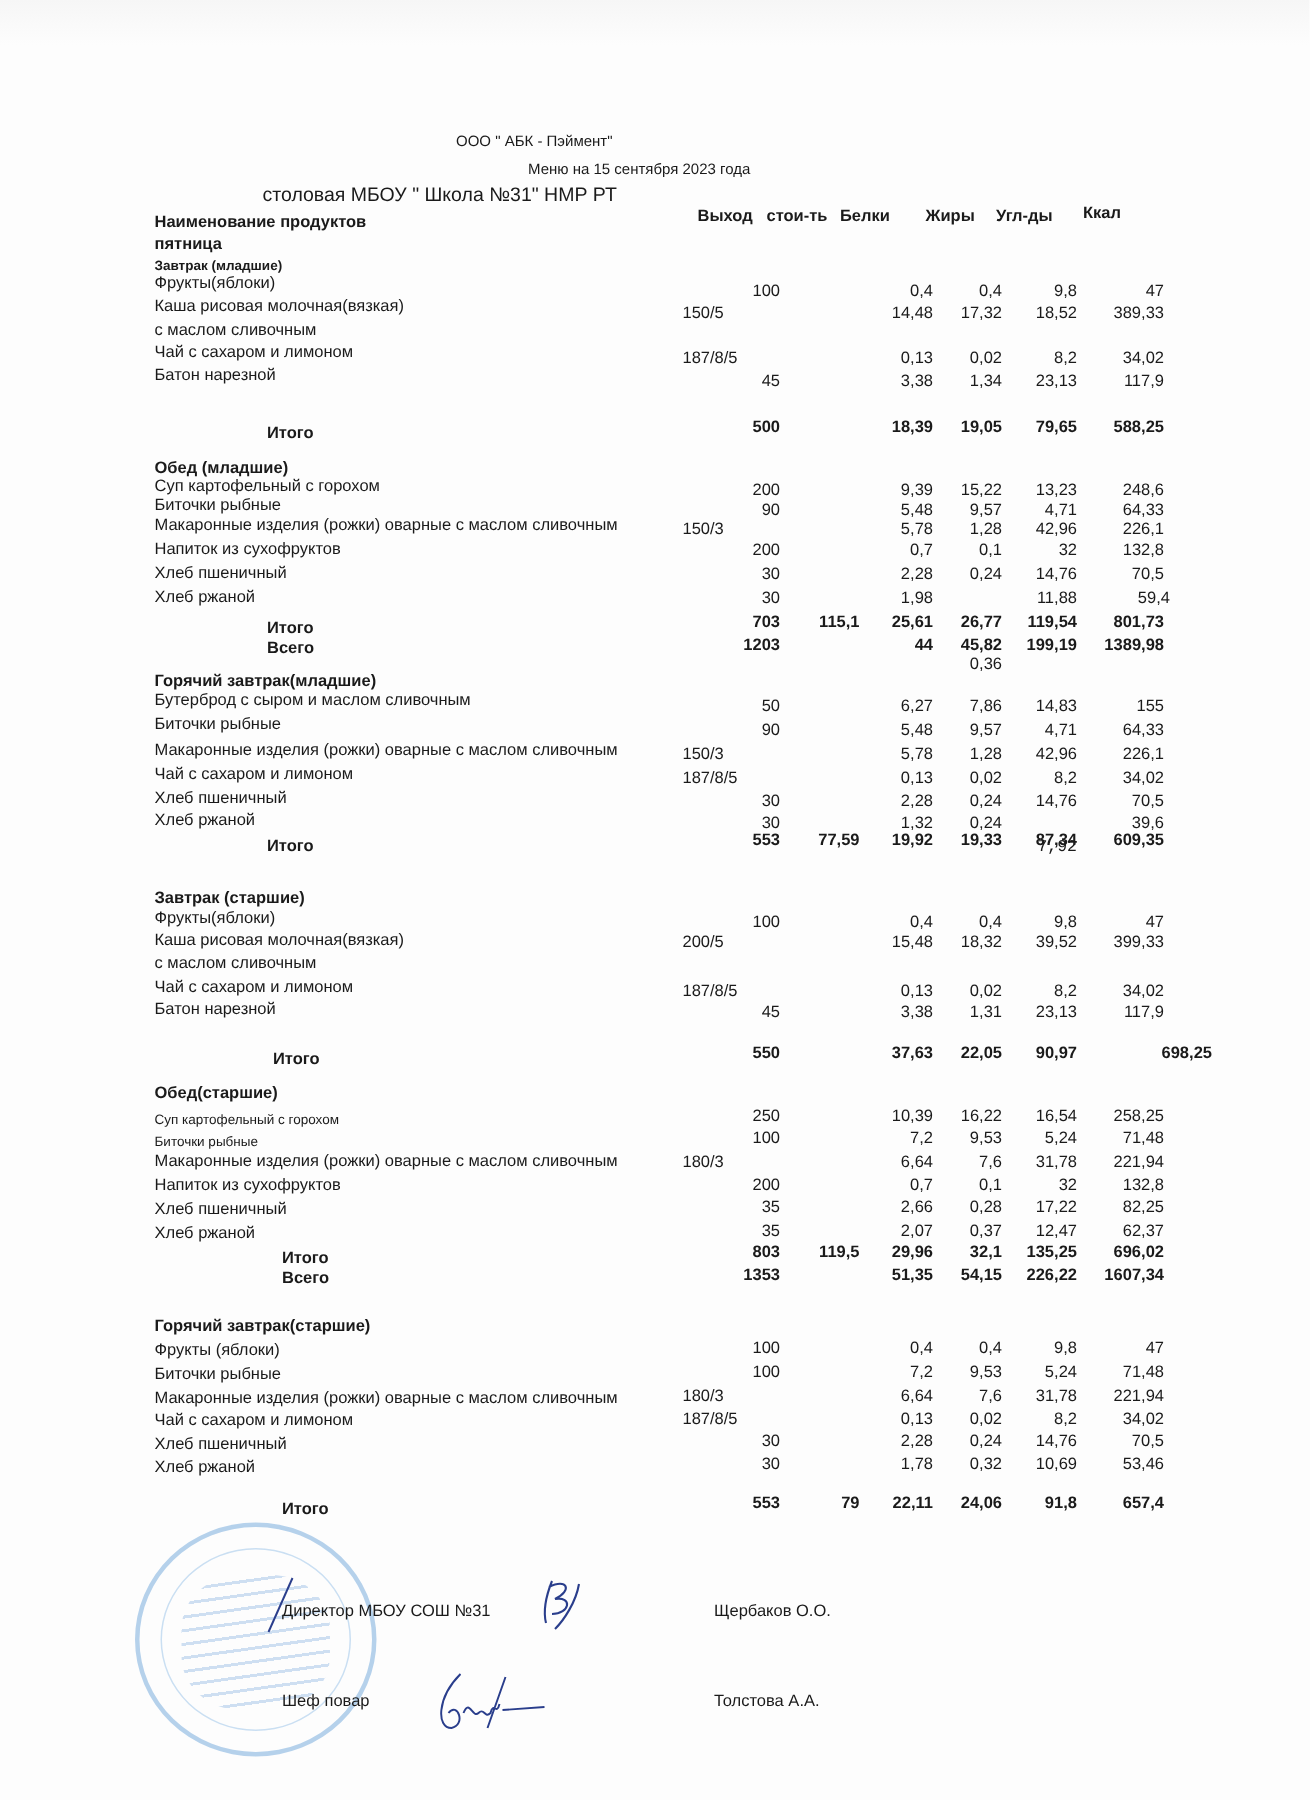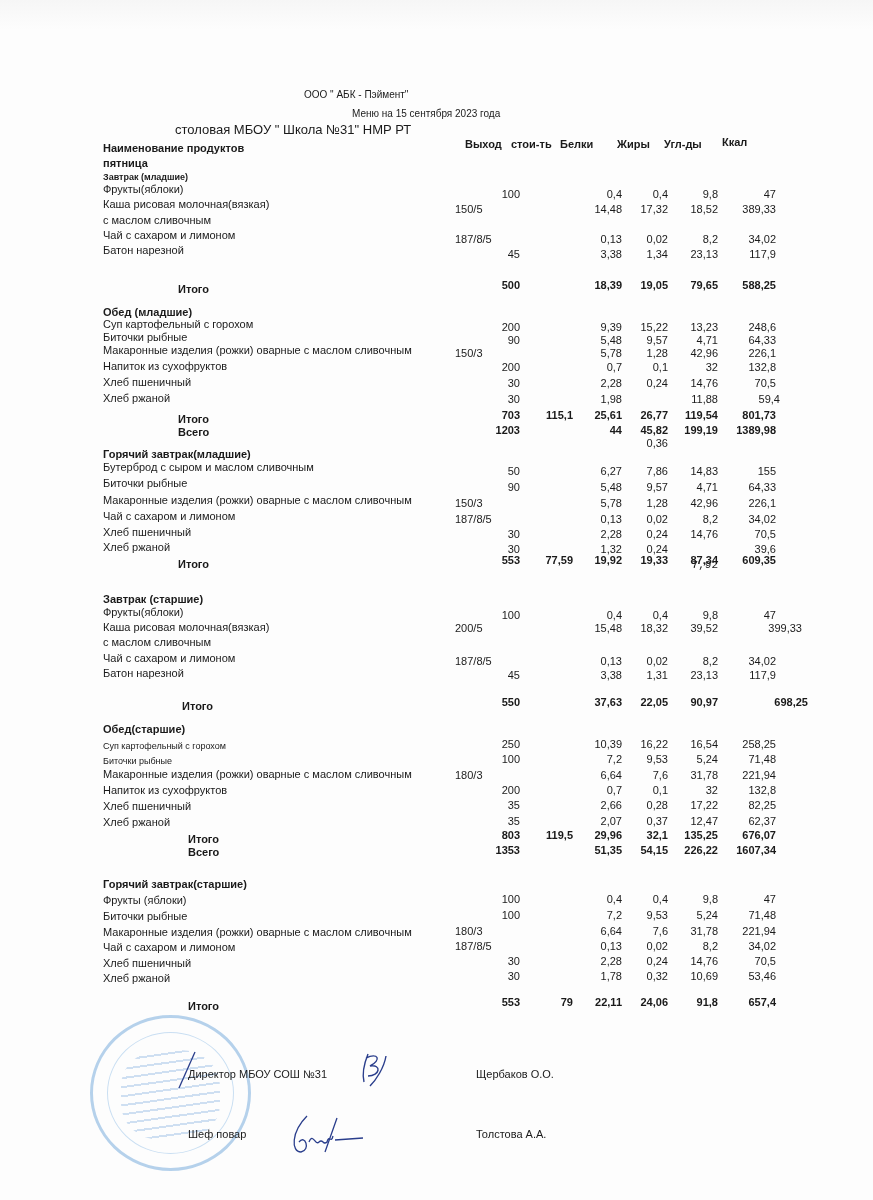--- a/index.html
+++ b/index.html
@@ -203,21 +203,21 @@
       <div class="abs num" style="left:552px;top:609px;">0,4</div>
       <div class="abs num" style="left:598px;top:609px;">0,4</div>
       <div class="abs num" style="left:648px;top:609px;">9,8</div>
       <div class="abs num" style="left:706px;top:609px;">47</div>
       <div class="abs name" style="top:621px;">Каша рисовая молочная(вязкая)</div>
       <div class="abs num left" style="left:455px;top:622px;">200/5</div>
       <div class="abs num" style="left:503px;top:622px;"></div>
       <div class="abs num" style="left:552px;top:622px;">15,48</div>
       <div class="abs num" style="left:598px;top:622px;">18,32</div>
       <div class="abs num" style="left:648px;top:622px;">39,52</div>
-      <div class="abs num" style="left:706px;top:622px;padding-left:26px;">399,33</div>
+      <div class="abs num" style="left:706px;top:622px;">399,33</div>
       <div class="abs name" style="top:636px;">с маслом сливочным</div>
       <div class="abs name" style="top:652px;">Чай с сахаром и лимоном</div>
       <div class="abs num left" style="left:455px;top:655px;">187/8/5</div>
       <div class="abs num" style="left:503px;top:655px;"></div>
       <div class="abs num" style="left:552px;top:655px;">0,13</div>
       <div class="abs num" style="left:598px;top:655px;">0,02</div>
       <div class="abs num" style="left:648px;top:655px;">8,2</div>
       <div class="abs num" style="left:706px;top:655px;">34,02</div>
       <div class="abs name" style="top:667px;">Батон нарезной</div>
       <div class="abs num" style="left:450px;top:669px;">45</div>
@@ -275,21 +275,21 @@
       <div class="abs num" style="left:552px;top:815px;">2,07</div>
       <div class="abs num" style="left:598px;top:815px;">0,37</div>
       <div class="abs num" style="left:648px;top:815px;">12,47</div>
       <div class="abs num" style="left:706px;top:815px;">62,37</div>
       <div class="abs tot-label" style="left:188px;top:833px;">Итого</div>
       <div class="abs num b" style="left:450px;top:829px;">803</div>
       <div class="abs num b" style="left:503px;top:829px;">119,5</div>
       <div class="abs num b" style="left:552px;top:829px;">29,96</div>
       <div class="abs num b" style="left:598px;top:829px;">32,1</div>
       <div class="abs num b" style="left:648px;top:829px;">135,25</div>
-      <div class="abs num b" style="left:706px;top:829px;">676,07</div>
+      <div class="abs num b" style="left:706px;top:829px;">696,02</div>
       <div class="abs tot-label" style="left:188px;top:846px;">Всего</div>
       <div class="abs num b" style="left:450px;top:844px;">1353</div>
       <div class="abs num b" style="left:503px;top:844px;"></div>
       <div class="abs num b" style="left:552px;top:844px;">51,35</div>
       <div class="abs num b" style="left:598px;top:844px;">54,15</div>
       <div class="abs num b" style="left:648px;top:844px;">226,22</div>
       <div class="abs num b" style="left:706px;top:844px;">1607,34</div>
       <div class="abs sec" style="top:878px;">Горячий завтрак(старшие)</div>
       <div class="abs name" style="top:894px;">Фрукты (яблоки)</div>
       <div class="abs num" style="left:450px;top:893px;">100</div>

